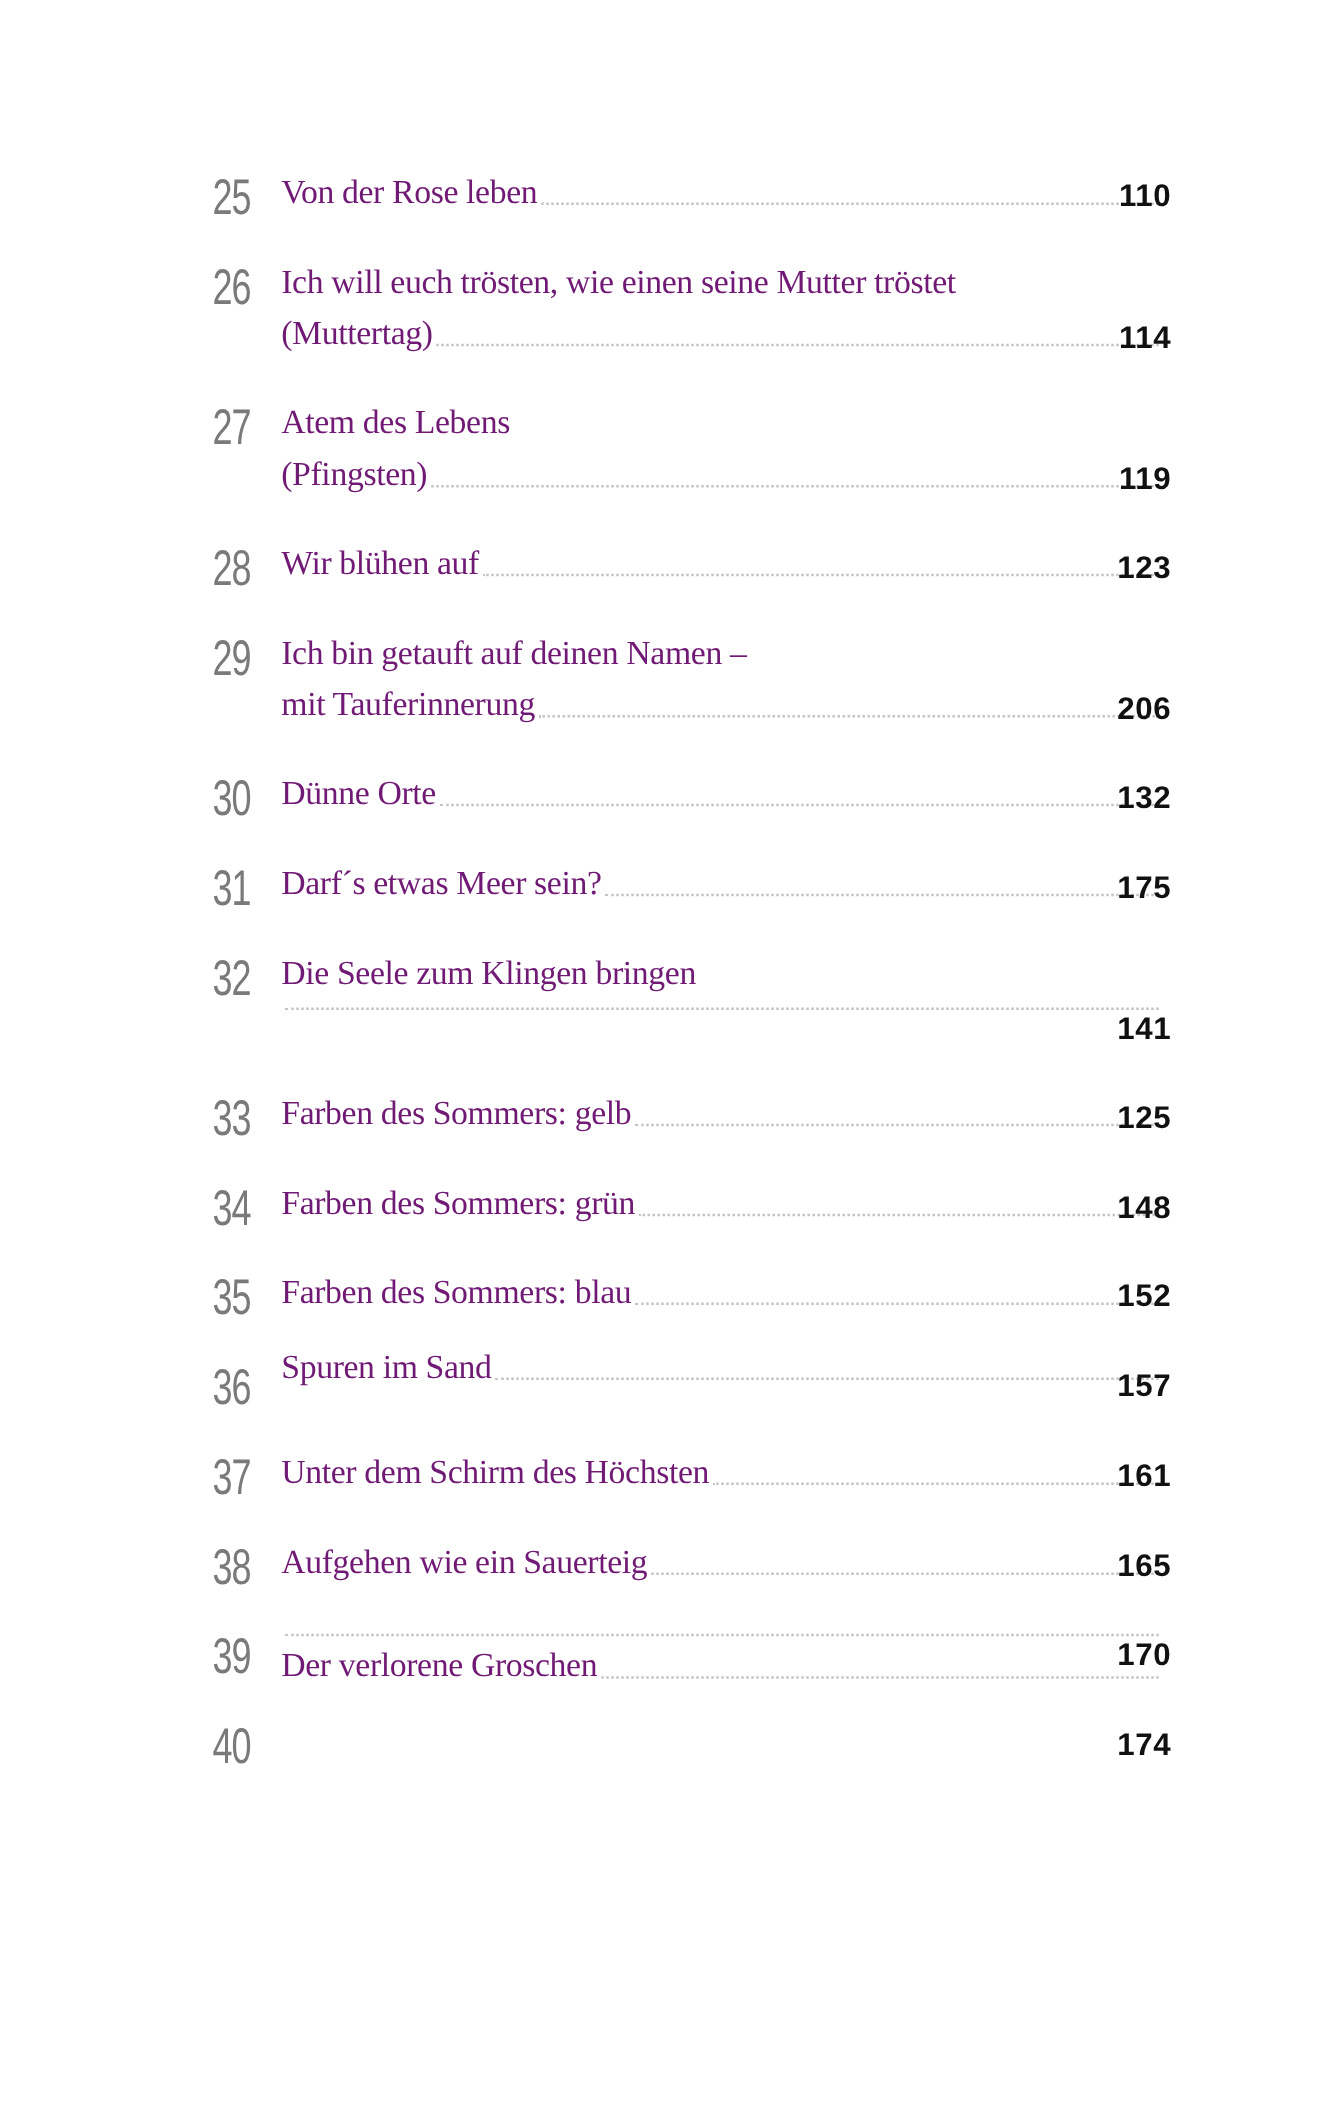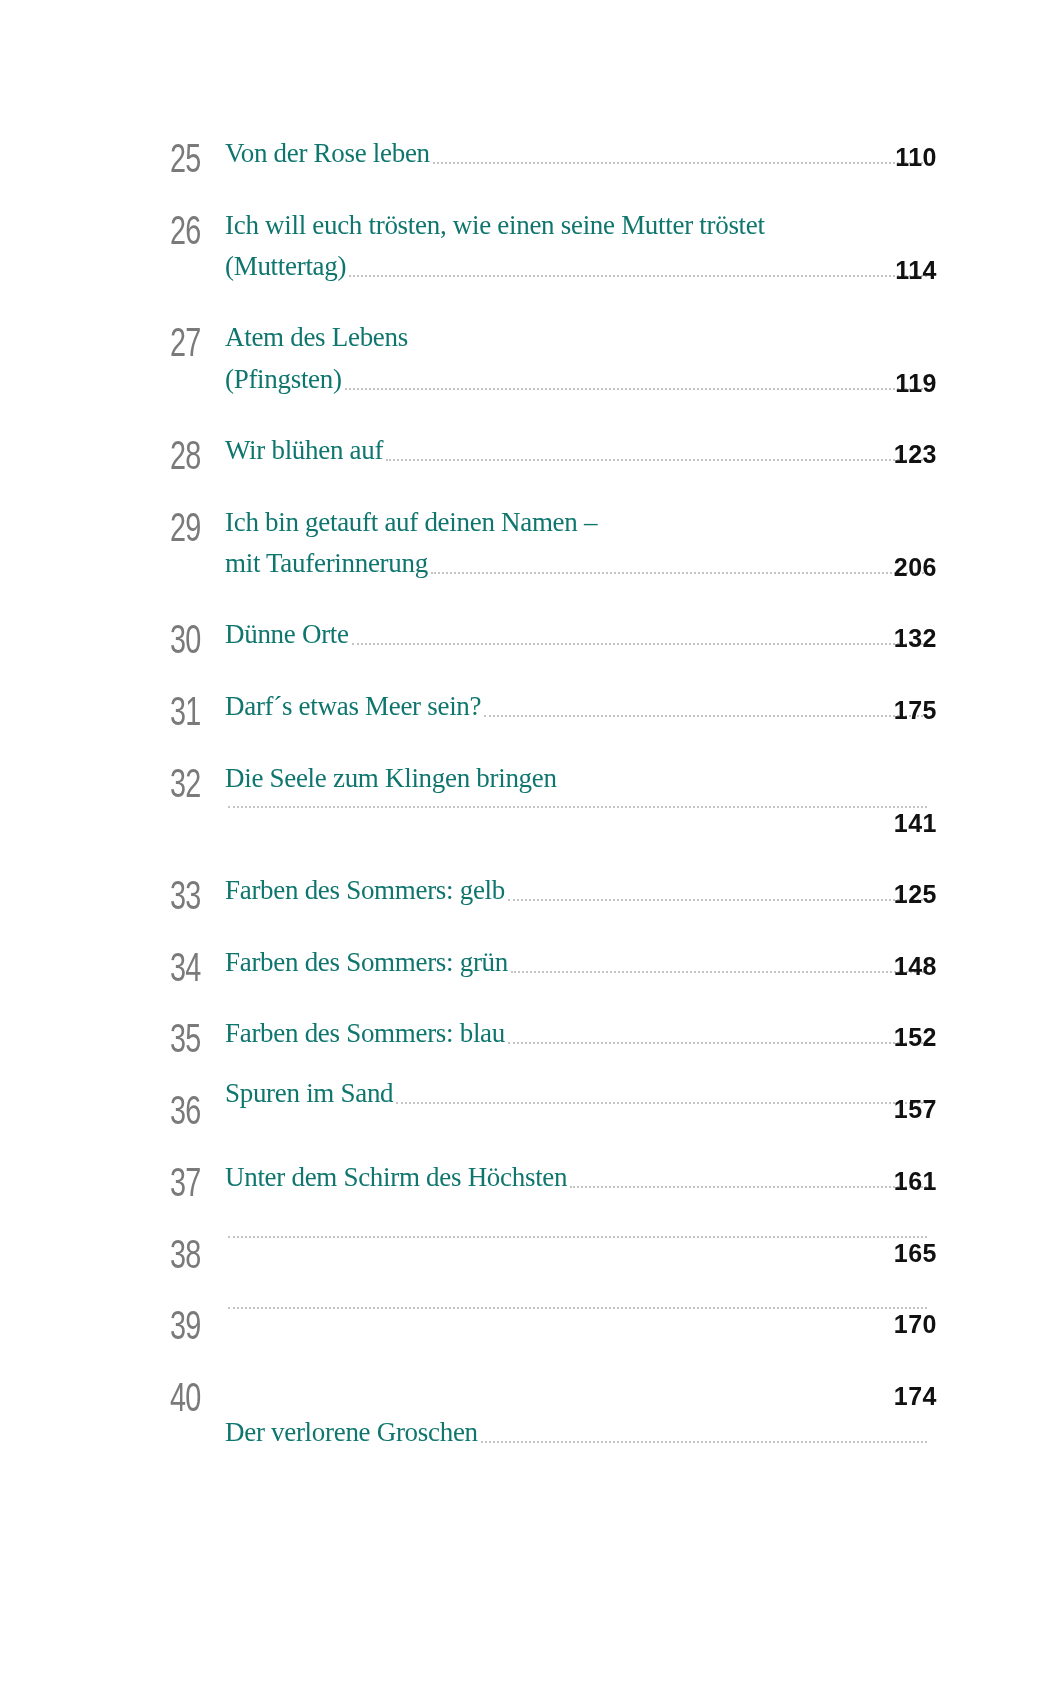--- a/index.html
+++ b/index.html
@@ -10,21 +10,21 @@
     position: absolute; left: 170px;
     font-family: "Liberation Sans Narrow", "Liberation Sans", sans-serif;
     font-size: 40px; color: #7a7a7a; line-height: 1;
     transform: scaleX(0.72); transform-origin: left bottom;
     letter-spacing: -1px; font-weight: 400;
   }
   .line {
     position: absolute; left: 225px; right: 126px;
     display: flex; align-items: baseline;
     font-family: "Liberation Serif", "DejaVu Serif", serif;
-    font-size: 27px; color: #0f766e; line-height: 1;
+    font-size: 27px; color: #701a75; line-height: 1;
     letter-spacing: -0.3px;
   }
   .line .txt { white-space: nowrap; }
   .line .leader {
     flex: 1; margin-left: 3px; margin-right: 10px;
     border-bottom: 2px dotted #c4c4c4; height: 0; align-self: flex-end;
     margin-bottom: 3px;
   }
   .page {
     position: absolute; right: 126px;
@@ -162,35 +162,36 @@
     <div class="line" style="top:1164px">
       <span class="txt">Unter dem Schirm des Höchsten</span>
       <span class="leader"></span>
     </div>
     <span class="page" style="top:1169px">161</span>
   </div>
 
   <div class="entry" style="top:0">
     <span class="num" style="top:1234px">38</span>
     <div class="line" style="top:1236px">
+      <span class="txt">Aufgehen wie ein Sauerteig</span>
       <span class="leader"></span>
     </div>
     <span class="page" style="top:1241px">165</span>
   </div>
 
   <div class="entry" style="top:0">
     <span class="num" style="top:1305px">39</span>
     <div class="line" style="top:1307px">
       <span class="leader"></span>
     </div>
     <span class="page" style="top:1312px">170</span>
   </div>
 
   <div class="entry" style="top:0">
     <span class="num" style="top:1377px">40</span>
-    <div class="line" style="top:1419px">
+    <div class="line" style="top:1319px">
       <span class="txt">Der verlorene Groschen</span>
       <span class="leader"></span>
     </div>
     <span class="page" style="top:1384px">174</span>
   </div>
 
 </div>
 
 </body></html>

